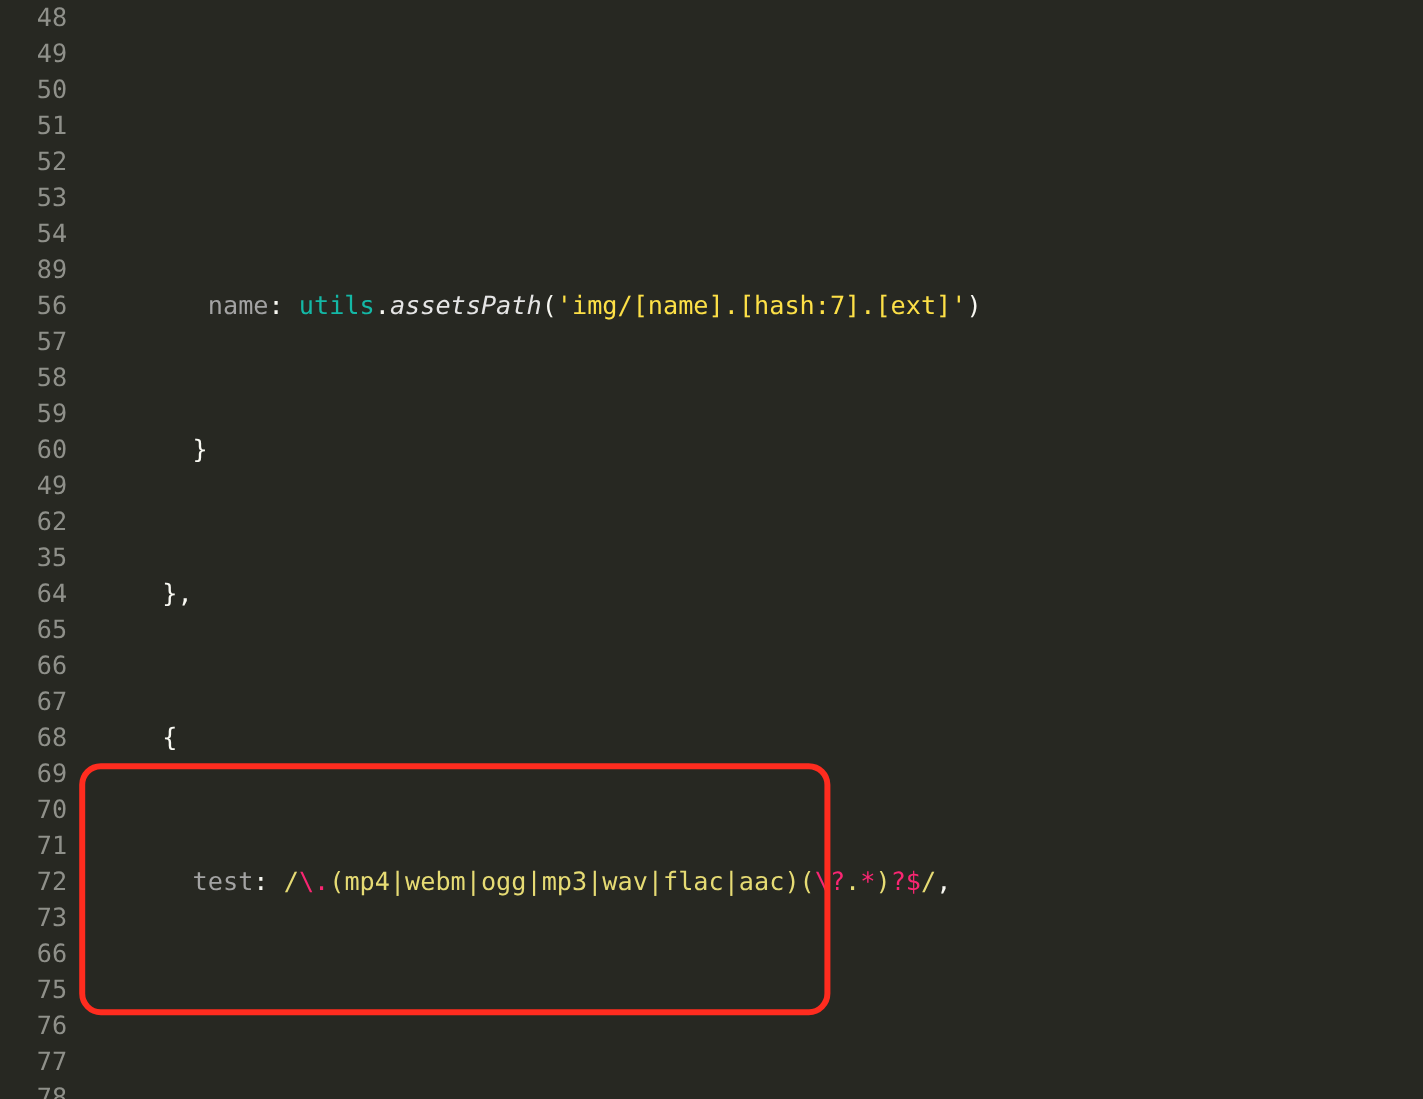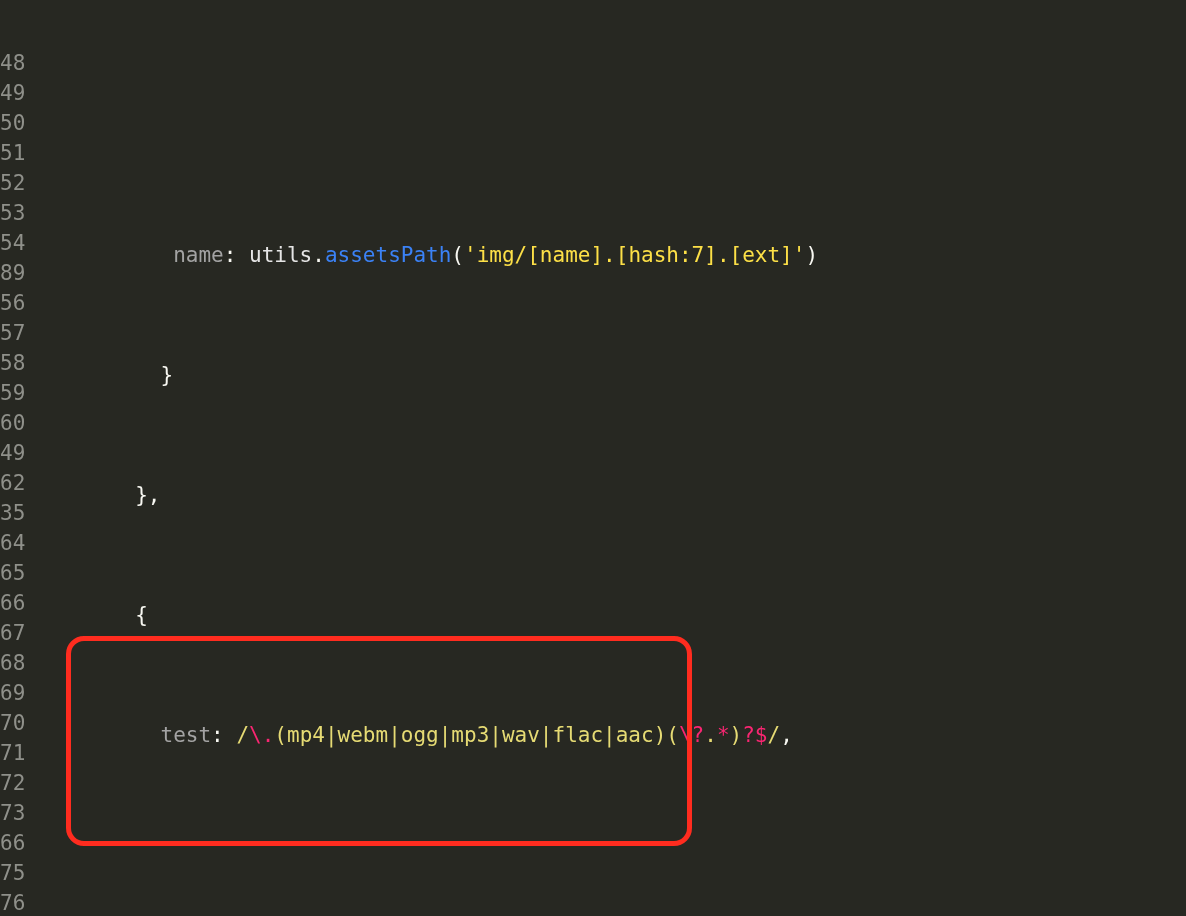--- a/index.html
+++ b/index.html
@@ -15,42 +15,41 @@
     font-weight: 500;
   }
   .editor {
     display: flex;
     width: 100%;
     height: 100%;
     position: relative;
   }
   .gutter {
     width: 70px;
-    text-align: left;
+    text-align: right;
     padding-right: 14px;
     user-select: none;
     color: #8f908a;
     background: #272822;
-    margin-top: 48px;
   }
   .gutter div { height: 30px; }
   .code {
     flex: 1;
     white-space: pre;
     background: #272822;
     padding-left: 2px;
   }
   .line { height: 30px; }
-  .tok-default { color: #e5e5e5; }
+  .tok-default { color: #14b8a6; }
   .tok-punc    { color: #f8f8f2; }
   .tok-prop    { color: #a3a3a3; }
   .tok-regex   { color: #e6db74; }
   .tok-regex-op{ color: #f92672; }
   .tok-str     { color: #fde047; }
-  .tok-fn      { color: #3b82f6; }
+  .tok-fn      { color: #e5e5e5; font-style: italic; }
 
   .highlight-box {
     position: absolute;
     border: 5px solid #ff2c1f;
     border-radius: 18px;
     pointer-events: none;
   }
 </style>
 </head>
 <body>

